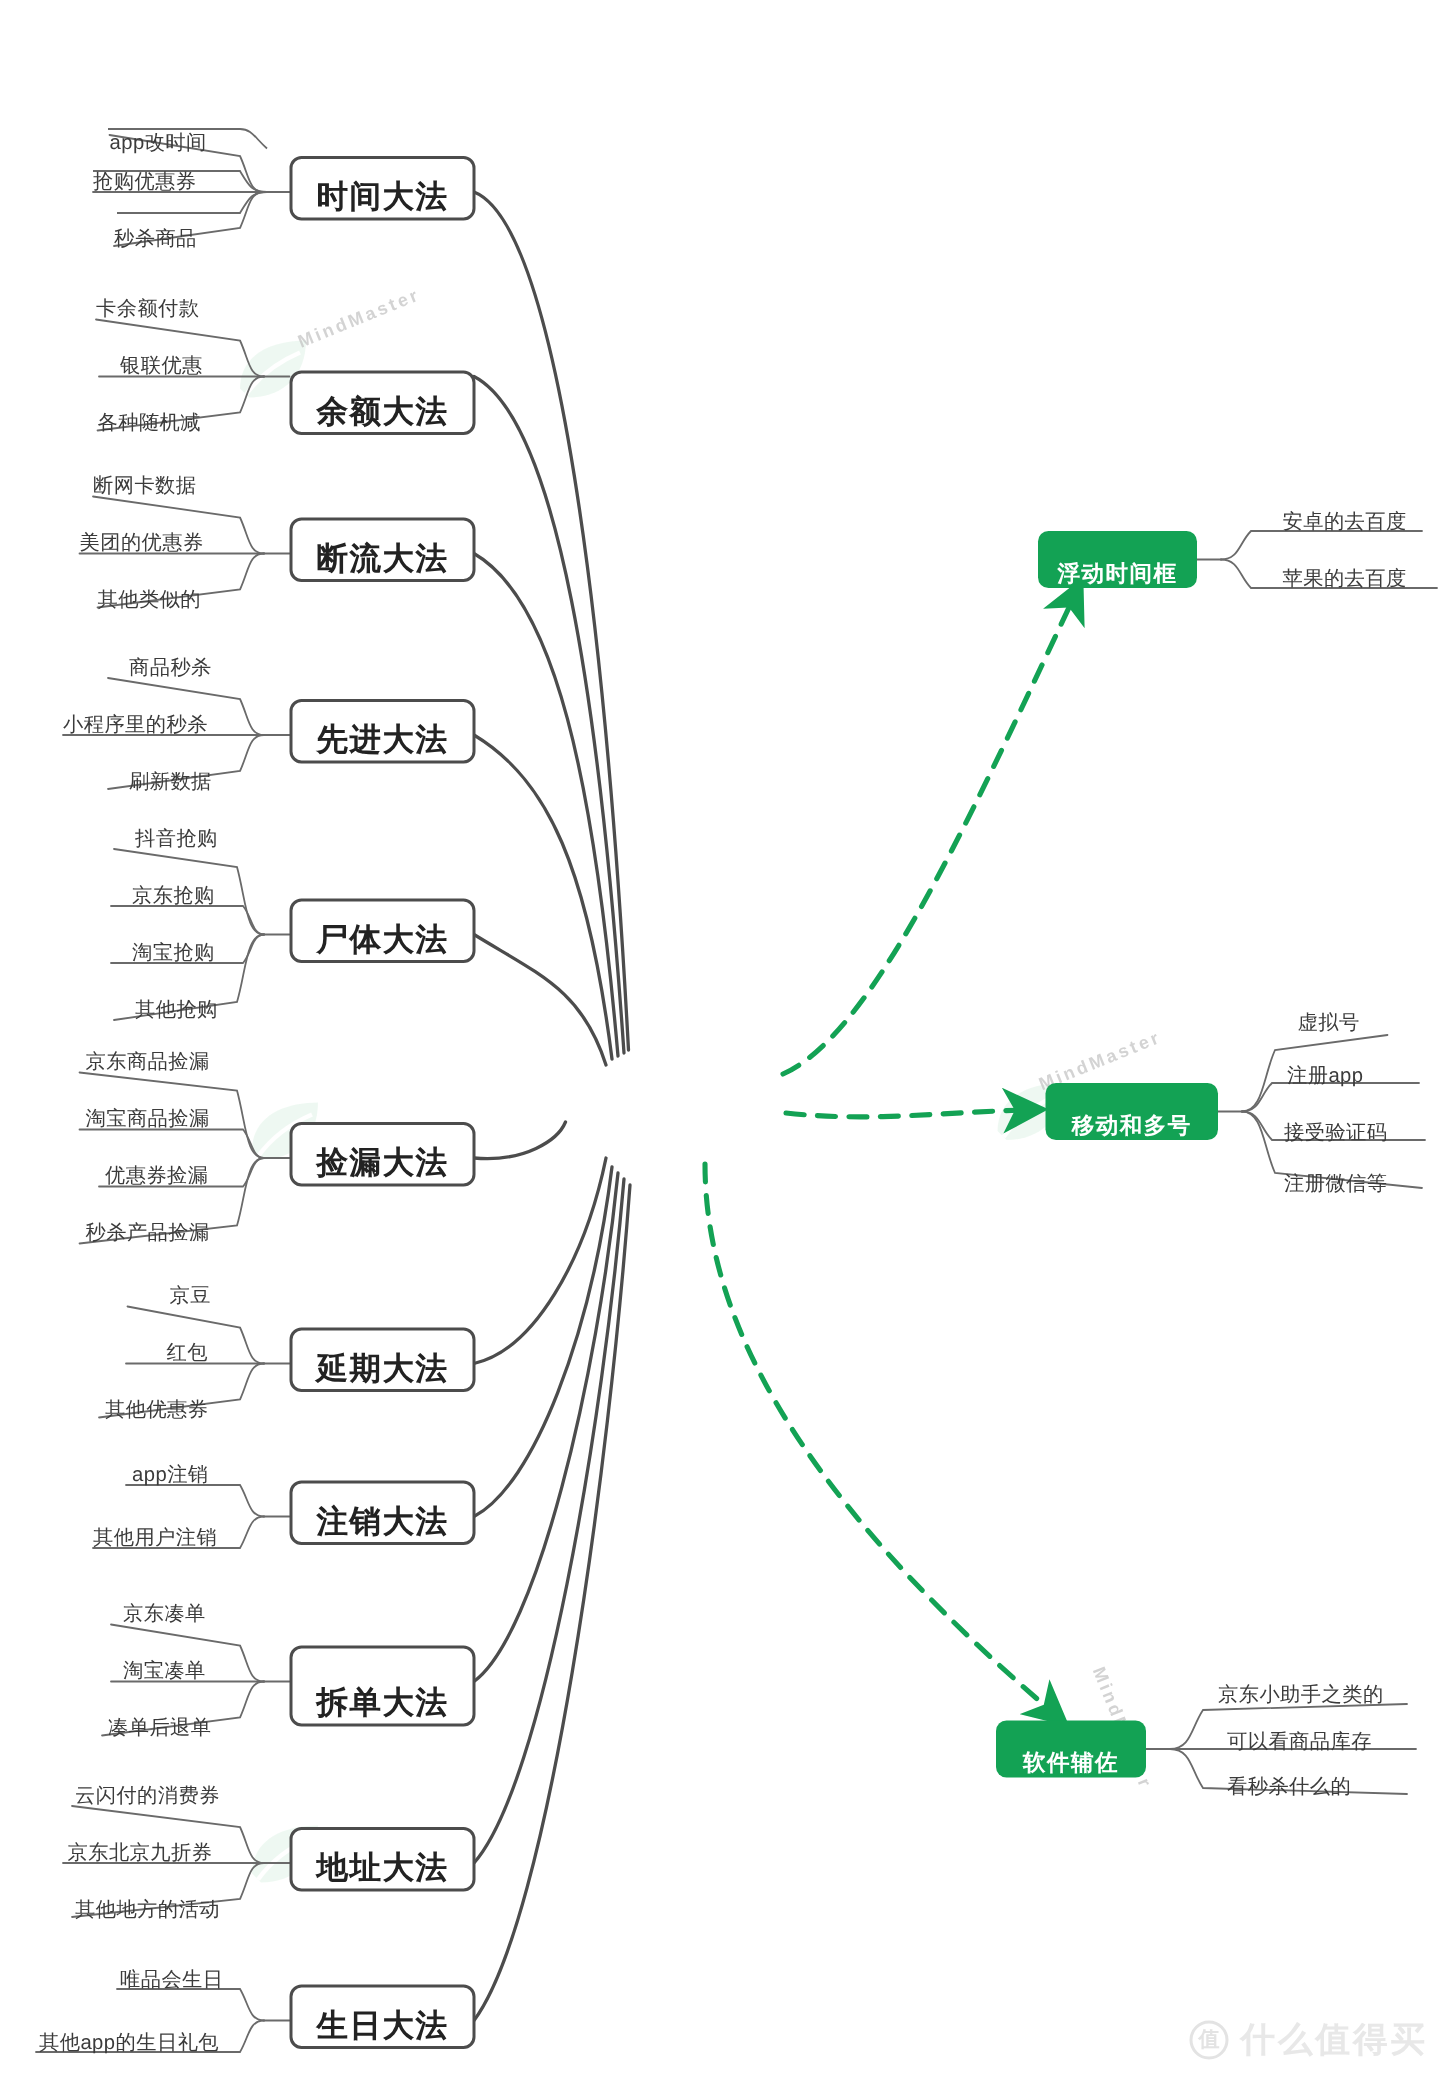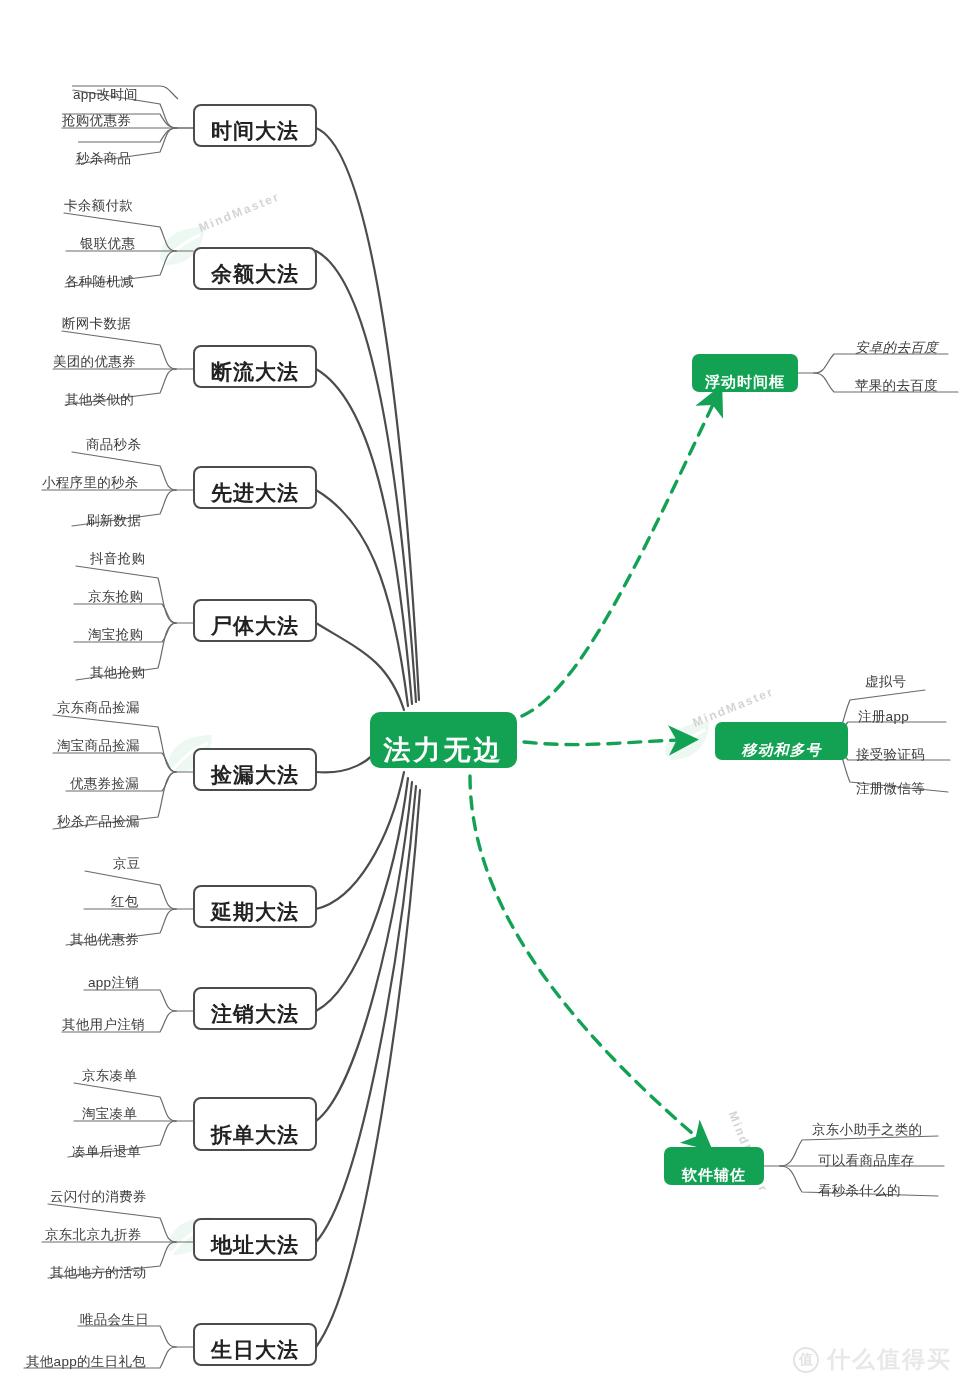--- a/index.html
+++ b/index.html
@@ -239,23 +239,20 @@
       <path d="M780,1166 C794,1166 794,1180 802,1192 L938,1196"></path>
     </g>
 
     <g stroke="#13a254" fill="none" stroke-width="3.4" stroke-dasharray="12 9" stroke-linecap="round" marker-end="url(#arrowgreen)">
       <path d="M522,716 C580,690 640,560 715,400"></path>
       <path d="M524,742 C580,748 620,742 682,740"></path>
       <path d="M470,776 C470,900 560,1020 700,1140"></path>
     </g>
   </svg>
 
-  <div class="node green root" style="left:370px; top:712px; width:147px; height:56px;">
-    <span>法力无边</span>
-  </div>
 
   <div class="node topic" style="left:193px; top:104px; width:124px; height:43px;">
     <span>时间大法</span>
   </div>
   <div class="node topic" style="left:193px; top:227px; width:124px; height:43px;margin-top:20px;">
     <span>余额大法</span>
   </div>
   <div class="node topic" style="left:193px; top:345px; width:124px; height:43px;">
     <span>断流大法</span>
   </div>
@@ -280,21 +277,21 @@
   <div class="node topic" style="left:193px; top:1218px; width:124px; height:43px;">
     <span>地址大法</span>
   </div>
   <div class="node topic" style="left:193px; top:1323px; width:124px; height:43px;">
     <span>生日大法</span>
   </div>
 
   <div class="node green rbranch" style="left:692px; top:354px; width:106px; height:38px;">
     <span>浮动时间框</span>
   </div>
-  <div class="node green rbranch" style="left:715px; top:722px; width:133px; height:38px;font-style:italic;">
+  <div class="node green rbranch" style="left:697px; top:722px; width:115px; height:38px;">
     <span>移动和多号</span>
   </div>
   <div class="node green rbranch" style="left:664px; top:1147px; width:100px; height:38px;">
     <span>软件辅佐</span>
   </div>
 
   <div class="leaf" style="left:73px; top:88px;">app改时间</div>
   <div class="leaf" style="left:62px; top:114px;">抢购优惠券</div>
   <div class="leaf" style="left:76px; top:152px;">秒杀商品</div>
 
@@ -331,21 +328,21 @@
   <div class="leaf" style="left:82px; top:1107px;">淘宝凑单</div>
   <div class="leaf" style="left:72px; top:1145px;">凑单后退单</div>
 
   <div class="leaf" style="left:50px; top:1190px;text-align:center;">云闪付的消费券</div>
   <div class="leaf" style="left:45px; top:1228px;">京东北京九折券</div>
   <div class="leaf" style="left:50px; top:1266px;">其他地方的活动</div>
 
   <div class="leaf" style="left:80px; top:1313px;">唯品会生日</div>
   <div class="leaf" style="left:26px; top:1355px;">其他app的生日礼包</div>
 
-  <div class="leaf" style="left:855px; top:341px;font-style:italic;">安卓的去百度</div>
+  <div class="leaf" style="left:855px; top:341px;">安卓的去百度</div>
   <div class="leaf" style="left:855px; top:379px;text-align:center;">苹果的去百度</div>
 
   <div class="leaf" style="left:865px; top:675px;">虚拟号</div>
   <div class="leaf" style="left:858px; top:710px;">注册app</div>
   <div class="leaf" style="left:856px; top:748px;text-align:center;">接受验证码</div>
   <div class="leaf" style="left:856px; top:782px;">注册微信等</div>
 
   <div class="leaf" style="left:812px; top:1123px;">京东小助手之类的</div>
   <div class="leaf" style="left:818px; top:1154px;">可以看商品库存</div>
   <div class="leaf" style="left:818px; top:1184px;">看秒杀什么的</div>

